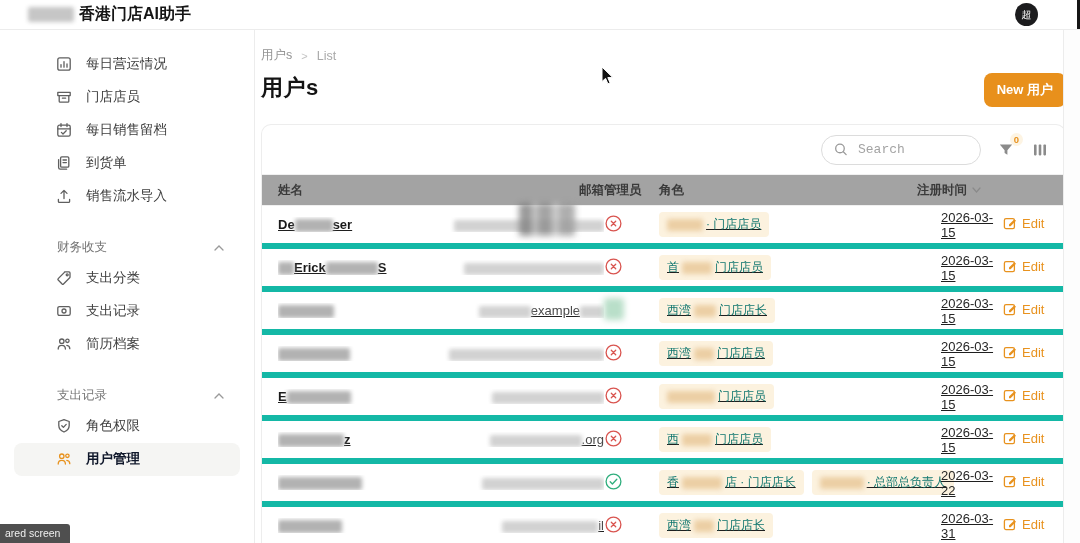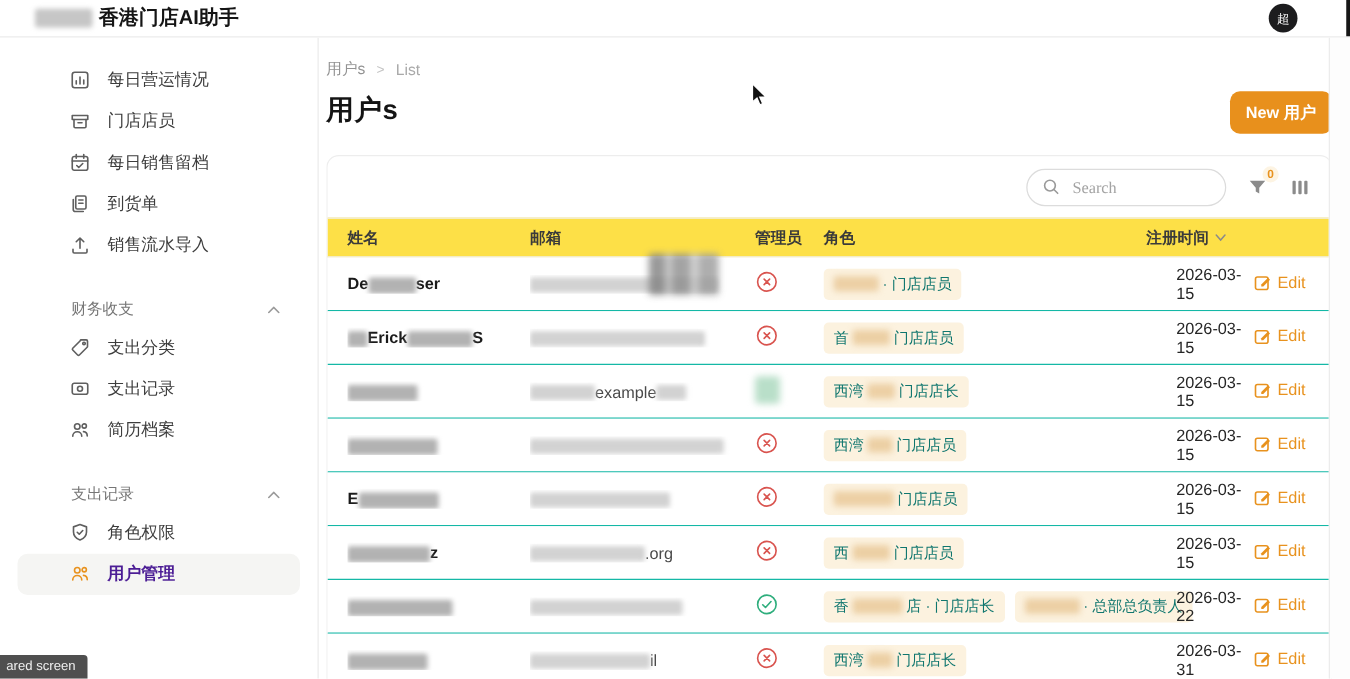--- a/index.html
+++ b/index.html
@@ -17,21 +17,21 @@
   .avatar { margin-left:auto; margin-right:16px; width:23px; height:23px; border-radius:50%;
     background:#1c1c1e; color:#fff; font-size:10px; display:flex; align-items:center; justify-content:center; }
   .edge-sliver { position:absolute; right:0; top:0; width:3px; height:29px; background:#161616; }
 
   
   .layout { display:flex; height:513px; }
   .sidebar { width:255px; flex:0 0 255px; border-right:1px solid #ececec; padding-top:18px; position:relative; background:#fff; }
   .side-item { display:flex; align-items:flex-start; gap:13px; margin:0 14px; padding:7px 10px 7px 41px;
     border-radius:8px; color:#3d3d3d; font-size:13.5px; height:33px; cursor:default; }
   .side-item svg { flex:0 0 18px; }
-  .side-item.active { background:#f5f5f3; color:#4c1d95; font-weight:bold; }
+  .side-item.active { background:#f5f5f3; color:#0f172a; font-weight:bold; }
   .side-section { display:flex; align-items:center; justify-content:space-between;
     margin:26px 14px 6px; padding:0 16px 0 43px; color:#767676; font-size:12.5px; }
   .ico { stroke:#5f5f5f; fill:none; stroke-width:1.3; stroke-linecap:round; stroke-linejoin:round; }
   .ico.orange { stroke:#e8921e; }
 
   
   .main { flex:1; padding:14px 14px 0 6px; min-width:0; }
   .breadcrumb { display:flex; align-items:center; gap:9px; font-size:12.5px; color:#939393; margin-top:3px; }
   .breadcrumb .sep { color:#c3c3c3; font-size:11px; }
   .breadcrumb .current { color:#a9a9a9; }
@@ -39,35 +39,35 @@
   .page-title { margin:0; font-size:22px; font-weight:bold; color:#141414; letter-spacing:.5px; }
   .new-btn { background:#e8901c; color:#fff; border:none; border-radius:8px; padding:8px 13px;
     font-size:13px; font-weight:bold; font-family:inherit; cursor:pointer; }
 
   .card { margin-top:17px; border:1px solid #ededed; border-bottom:none; border-radius:10px 10px 0 0;
     background:#fff; height:500px; overflow:hidden; }
   .toolbar { display:flex; align-items:center; justify-content:flex-end; gap:16px; height:49px; padding:0 16px; }
   .search-box { display:flex; align-items:center; gap:8px; border:1px solid #dcdcdc; border-radius:17px;
     height:30px; padding:0 12px; width:160px; }
   .search-box input { border:none; outline:none; background:transparent; font-size:13px; color:#4d7c0f;
-    width:112px; font-family:Liberation Serif, serif; }
+    width:112px; font-family:Liberation Mono, monospace; }
   .search-box input::placeholder { color:#a3a3a3; }
   .funnel-wrap { position:relative; width:18px; height:18px; }
   .funnel-badge { position:absolute; top:-8px; right:-8px; min-width:13px; height:13px; border-radius:50%;
     background:#fdf4e3; color:#e8921e; font-size:9.5px; font-weight:bold; display:flex; align-items:center; justify-content:center; }
 
-  .thead { display:flex; align-items:center; height:32px; background:#fde047;
+  .thead { display:flex; align-items:center; height:32px; background:#a3a3a3;
     border-top:1px solid #f0f0f0; border-bottom:1px solid #f0f0f0;
     padding:0 16px; font-size:12.5px; font-weight:bold; color:#3a3a3a; }
-  .c-name { width:146px; } .c-email { width:180px; } .c-admin { width:55px; }
+  .c-name { width:146px; } .c-email { width:180px;text-align:right; } .c-admin { width:55px; }
   .c-role { flex:1; min-width:0; display:flex; align-items:center; gap:8px; }
   .c-date { width:86px; display:flex; align-items:center; gap:5px; }
   .c-edit { width:46px; }
   .trow { display:flex; align-items:center; height:43px; padding:0 16px;
-    border-bottom:1px solid #14b8a6; font-size:13px; background:#fff; }
+    border-bottom:6px solid #14b8a6; font-size:13px; background:#fff;text-decoration:underline; }
   .name-cell { font-weight:bold; color:#1a1a1a; white-space:nowrap; overflow:hidden; }
   .email-cell { color:#4a4a4a; white-space:nowrap; overflow:hidden; }
   .blur { display:inline-block; vertical-align:middle; border-radius:2px; filter:blur(2.2px); }
   .blur.n { height:13px; background:#b2b2b2; }
   .blur.e { height:12px; background:#d2d2d2; }
   .badge { display:inline-flex; align-items:center; gap:3px; background:#fcf2df; color:#0f766e;
     border-radius:4px; padding:4px 8px; font-size:12px; white-space:nowrap; }
   .badge .blur { height:12px; background:#eccfa4; filter:blur(2.4px); }
   .admin-blur { display:inline-block; width:20px; height:22px; background:#b9dfc9; filter:blur(3px); border-radius:3px; }
   .edit-link { color:#e8921e; font-size:13px; display:inline-flex; align-items:center; gap:5px; cursor:pointer; }

